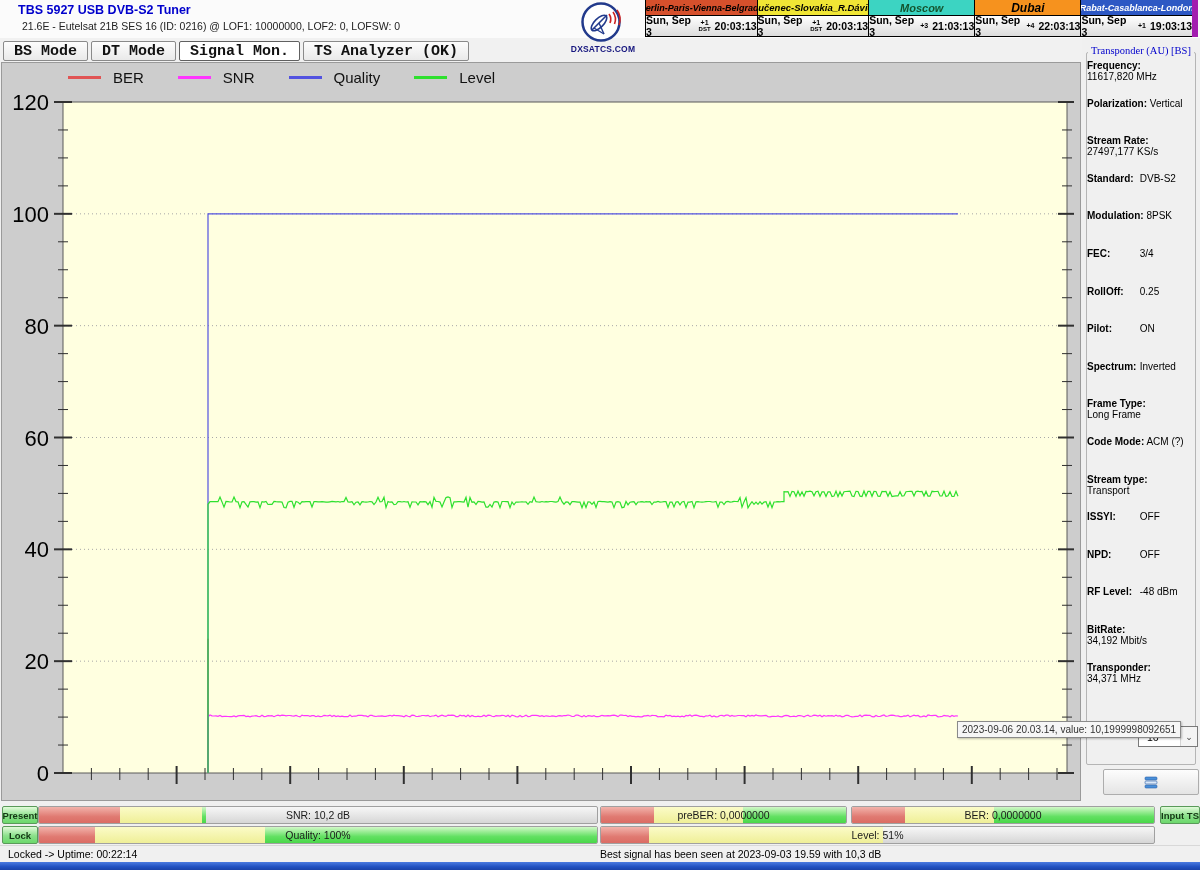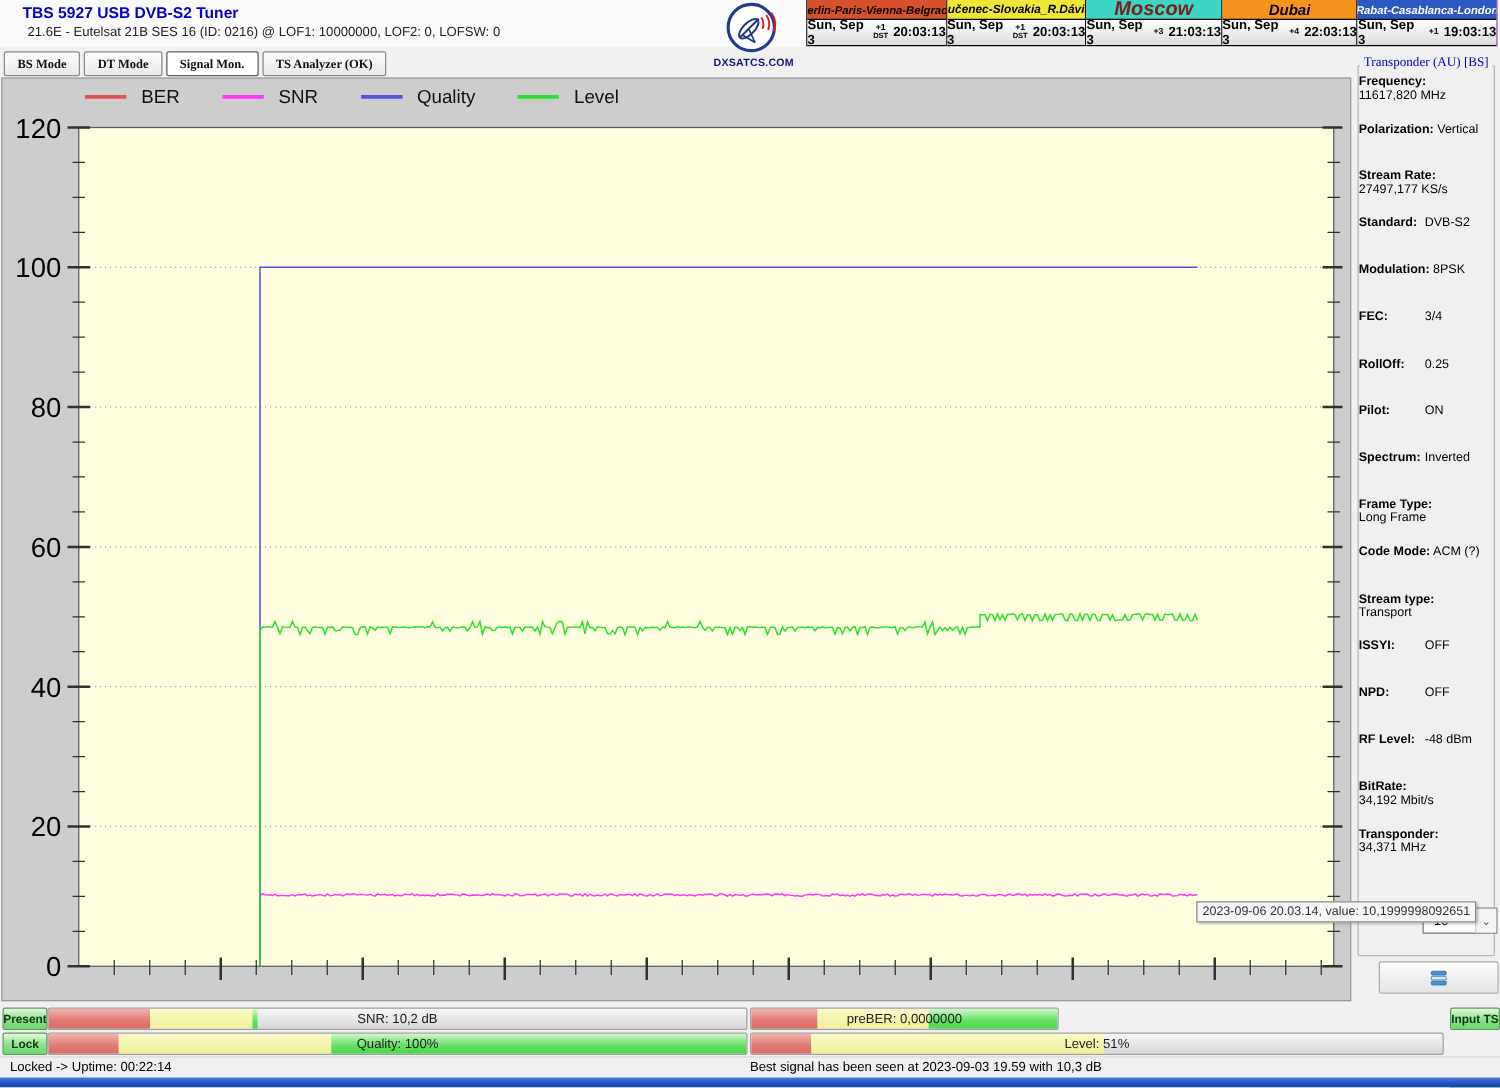--- a/index.html
+++ b/index.html
@@ -6,32 +6,32 @@
   body{width:1200px;height:870px;position:relative;overflow:hidden;
        font-family:"Liberation Sans",sans-serif;background:#f0f0f0;}
   
   .header{position:absolute;left:0;top:0;width:1200px;height:38px;background:#fbfbfb;}
   .app-title{position:absolute;left:18px;top:3px;font-size:12.5px;font-weight:bold;color:#0000cc;}
   .app-subtitle{position:absolute;left:22px;top:20px;font-size:10.5px;color:#222;}
   .logo{position:absolute;left:570px;top:1px;width:66px;height:50px;text-align:center;z-index:5;}
   .logo-text{font-size:8.5px;font-weight:bold;color:#15157e;letter-spacing:.2px;margin-top:-3px;}
   .clocks{position:absolute;right:2px;top:0;width:553px;height:37px;display:flex;z-index:4;}
   .clock{width:110.6px;border-left:1px solid #000;}
-  .clock:last-child{border-right:1px solid #a21caf;}
+  .clock:last-child{border-right:6px solid #a21caf;}
   .clock-city{height:15px;border-bottom:1px solid #000;display:flex;align-items:center;justify-content:center;
      font-style:italic;font-weight:bold;white-space:nowrap;overflow:hidden;}
   .clock-time{height:20px;border-bottom:1px solid #000;background:linear-gradient(#ffffff,#dcdcdc);
      display:flex;align-items:center;justify-content:center;gap:4px;font-weight:bold;font-size:10.5px;color:#000;}
   .c-off{display:flex;flex-direction:column;align-items:center;line-height:6px;}
   .c-offv{font-size:7px;font-weight:bold;}
   .c-dst{font-size:6px;font-weight:bold;}
   
   .tabstrip{position:absolute;left:0;top:38px;width:1200px;height:24px;background:#f1f1f1;}
   .tab{position:relative;display:inline-block;margin-left:3px;margin-top:3px;height:20px;padding:0 10px;
-     font-family:Liberation Serif, serif;font-size:10px;font-weight:bold;color:#111;
+     font-family:Liberation Mono, monospace;font-size:15px;font-weight:bold;color:#111;
      background:linear-gradient(#fdfdfd,#e9e9e9);border:1px solid #8a8a8a;border-radius:2px;cursor:pointer;}
   .tab.active{background:#ffffff;border-color:#606060;box-shadow:0 1px 0 #fff inset;}
   
   .chart-panel{position:absolute;left:1px;top:62px;width:1078px;height:737px;background:#cdcdcd;
      border:1px solid #9a9a9a;}
   .legend{position:absolute;left:66px;top:6px;height:22px;display:flex;align-items:flex-start;gap:34px;}
   .lg-item{display:flex;align-items:center;gap:12px;}
   .lg-dash{width:33px;height:2.5px;}
   .lg-label{font-size:15px;color:#111;}
   .chart-svg{position:absolute;left:0;top:0;}
@@ -115,21 +115,21 @@
       <span class="c-date">Sun, Sep 3</span>
       <span class="c-off">
         <span class="c-offv">+1</span>
         <span class="c-dst">DST</span>
       </span>
       <span class="c-time">20:03:13</span>
     </div>
   </div>
 
   <div class="clock">
-    <div class="clock-city" style="background: rgb(60, 212, 194); color: #7f1d1d; font-size: 16px;">Moscow</div>
+    <div class="clock-city" style="background: rgb(60, 212, 194); color: #14532d; font-size: 11px;">Moscow</div>
     <div class="clock-time">
       <span class="c-date">Sun, Sep 3</span>
       <span class="c-off">
         <span class="c-offv">+3</span>
         <span class="c-dst"></span>
       </span>
       <span class="c-time">21:03:13</span>
     </div>
   </div>
 
@@ -400,20 +400,26 @@
       <div class="seg seg-yellow" style="left: 14.5%; width: 14.7%;"></div>
       <div class="seg seg-green" style="left: 29.2%; width: 0.7%;"></div>
       <span class="bar-label">SNR: 10,2 dB</span>
     </div>
   <div class="bar" style="left:600px;top:3px;width:245px;">
       <div class="seg seg-red" style="left: 0%; width: 21.5%;"></div>
       <div class="seg seg-yellow" style="left: 21.5%; width: 36.5%;"></div>
       <div class="seg seg-green" style="left: 58%; width: 42%;"></div>
       <span class="bar-label">preBER: 0,0000000</span>
     </div>
+  <div class="bar" style="left:851px;top:3px;width:302px;">
+      <div class="seg seg-red" style="left: 0%; width: 17.5%;"></div>
+      <div class="seg seg-yellow" style="left: 17.5%; width: 29.5%;"></div>
+      <div class="seg seg-green" style="left: 47%; width: 53%;"></div>
+      <span class="bar-label">BER: 0,0000000</span>
+    </div>
   <div class="bar" style="left:38px;top:23px;width:558px;">
       <div class="seg seg-red" style="left: 0%; width: 10%;"></div>
       <div class="seg seg-yellow" style="left: 10%; width: 30.5%;"></div>
       <div class="seg seg-green" style="left: 40.5%; width: 59.5%;"></div>
       <span class="bar-label">Quality: 100%</span>
     </div>
   <div class="bar" style="left:600px;top:23px;width:553px;">
       <div class="seg seg-red" style="left: 0%; width: 8.7%;"></div>
       <div class="seg seg-yellow" style="left: 8.7%; width: 42.3%;"></div>
       <span class="bar-label">Level: 51%</span>

